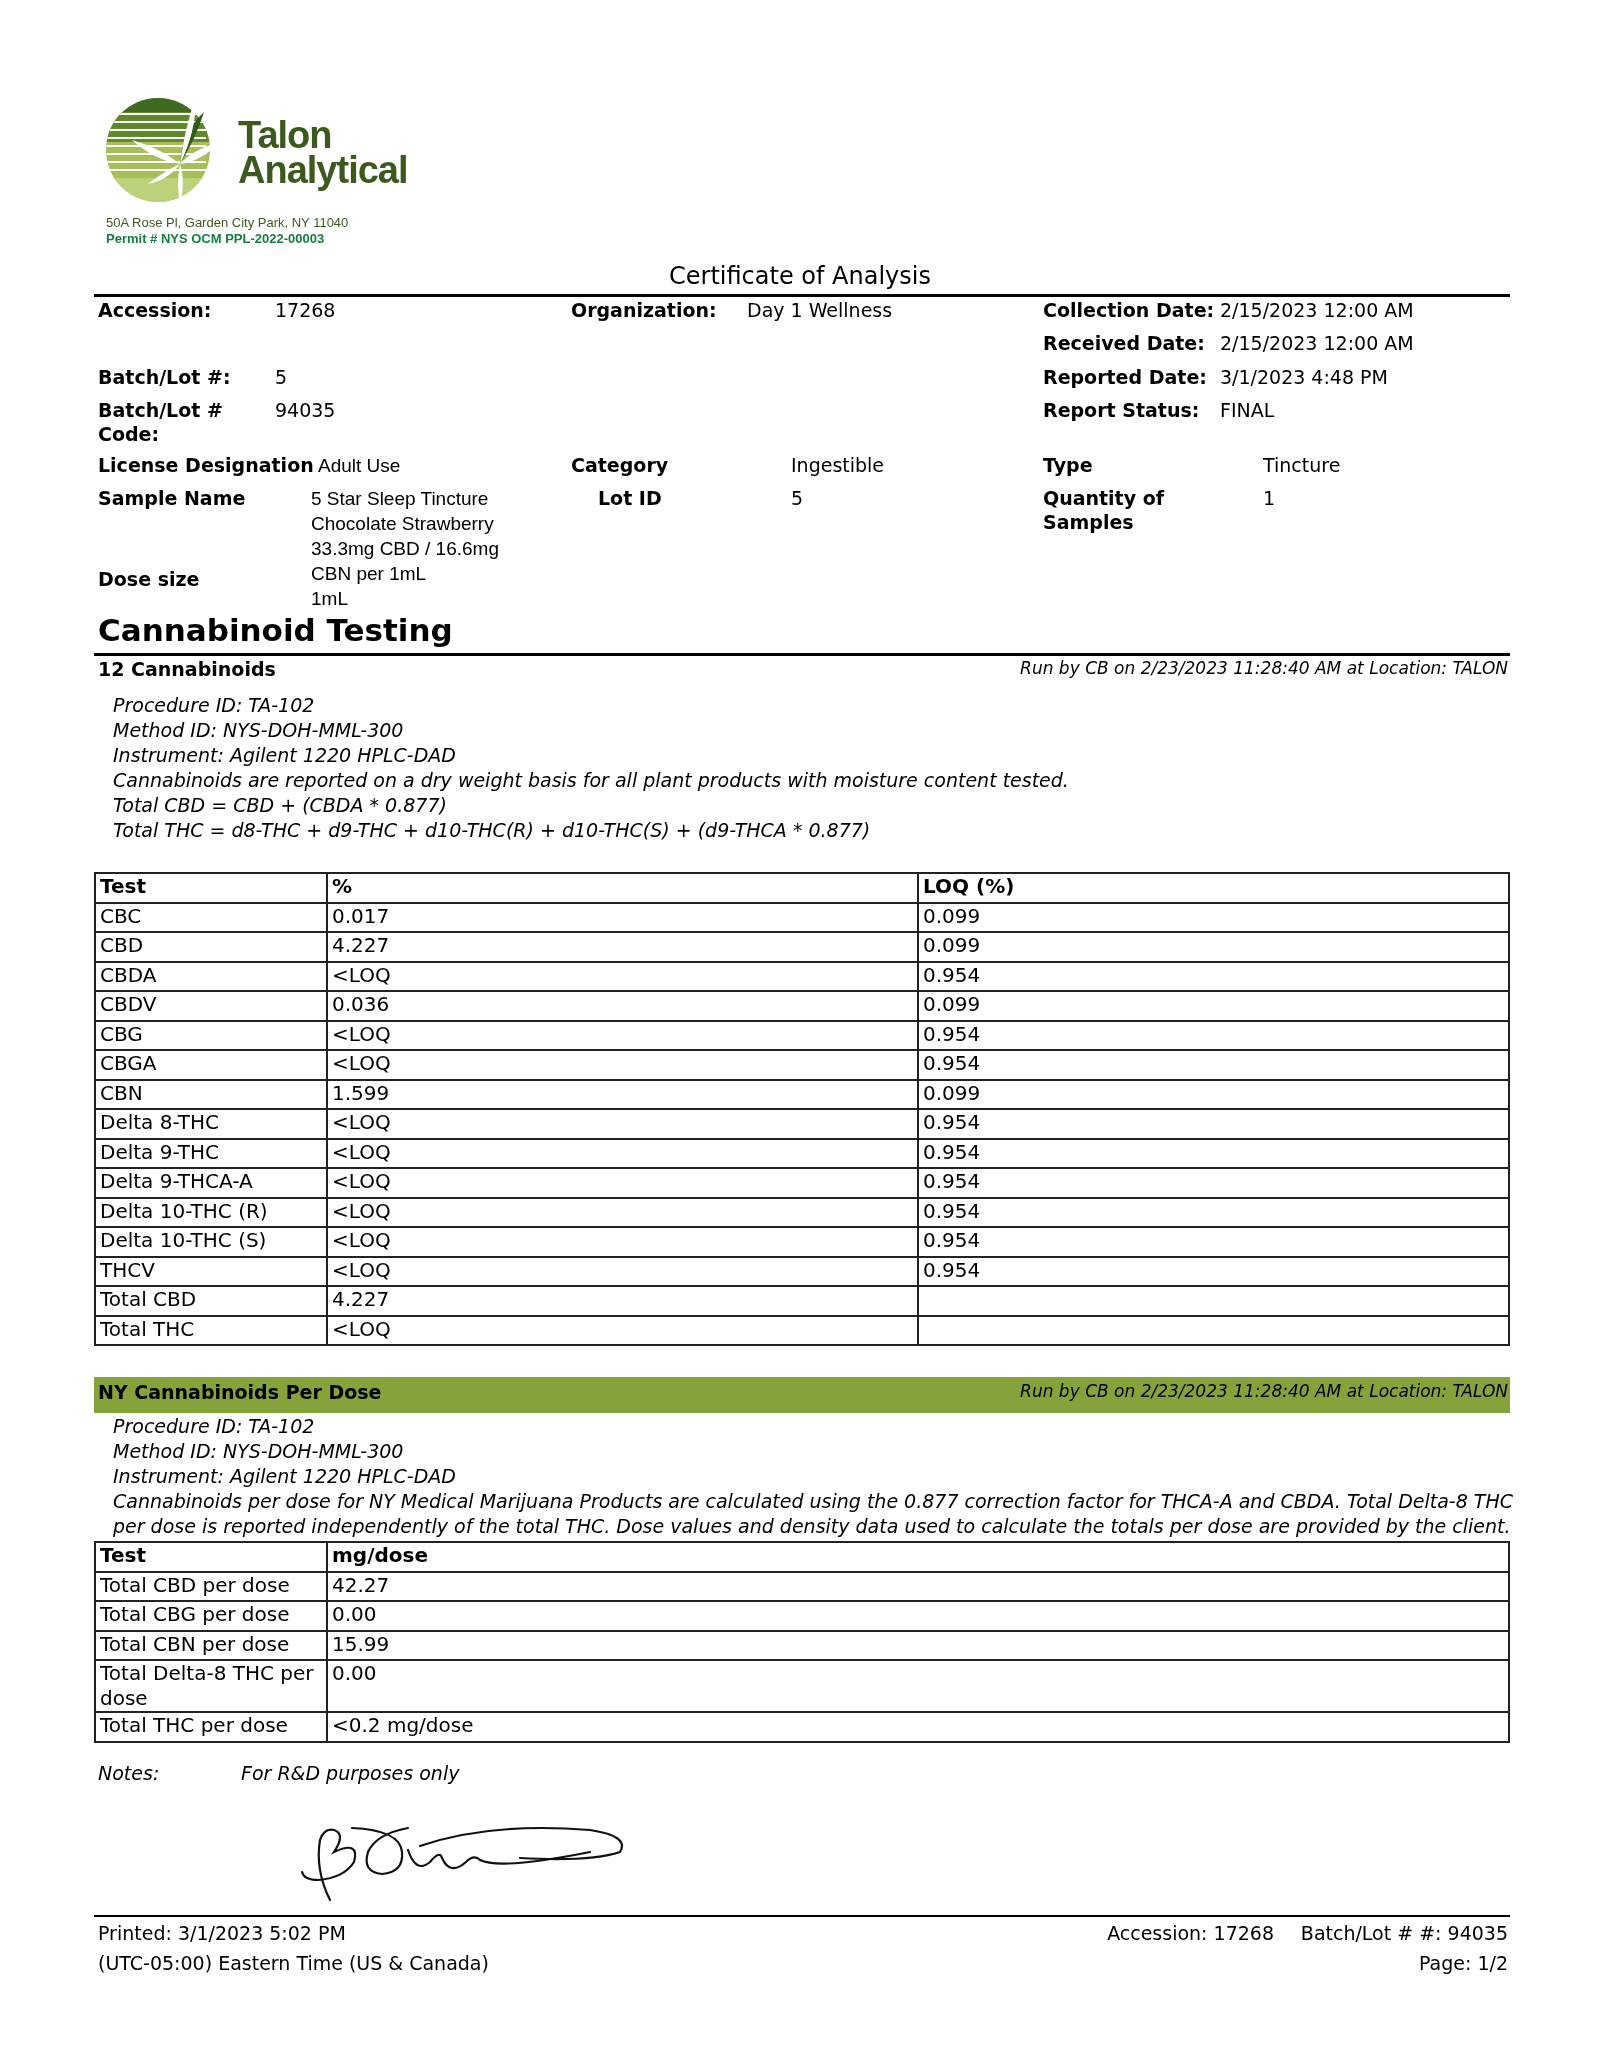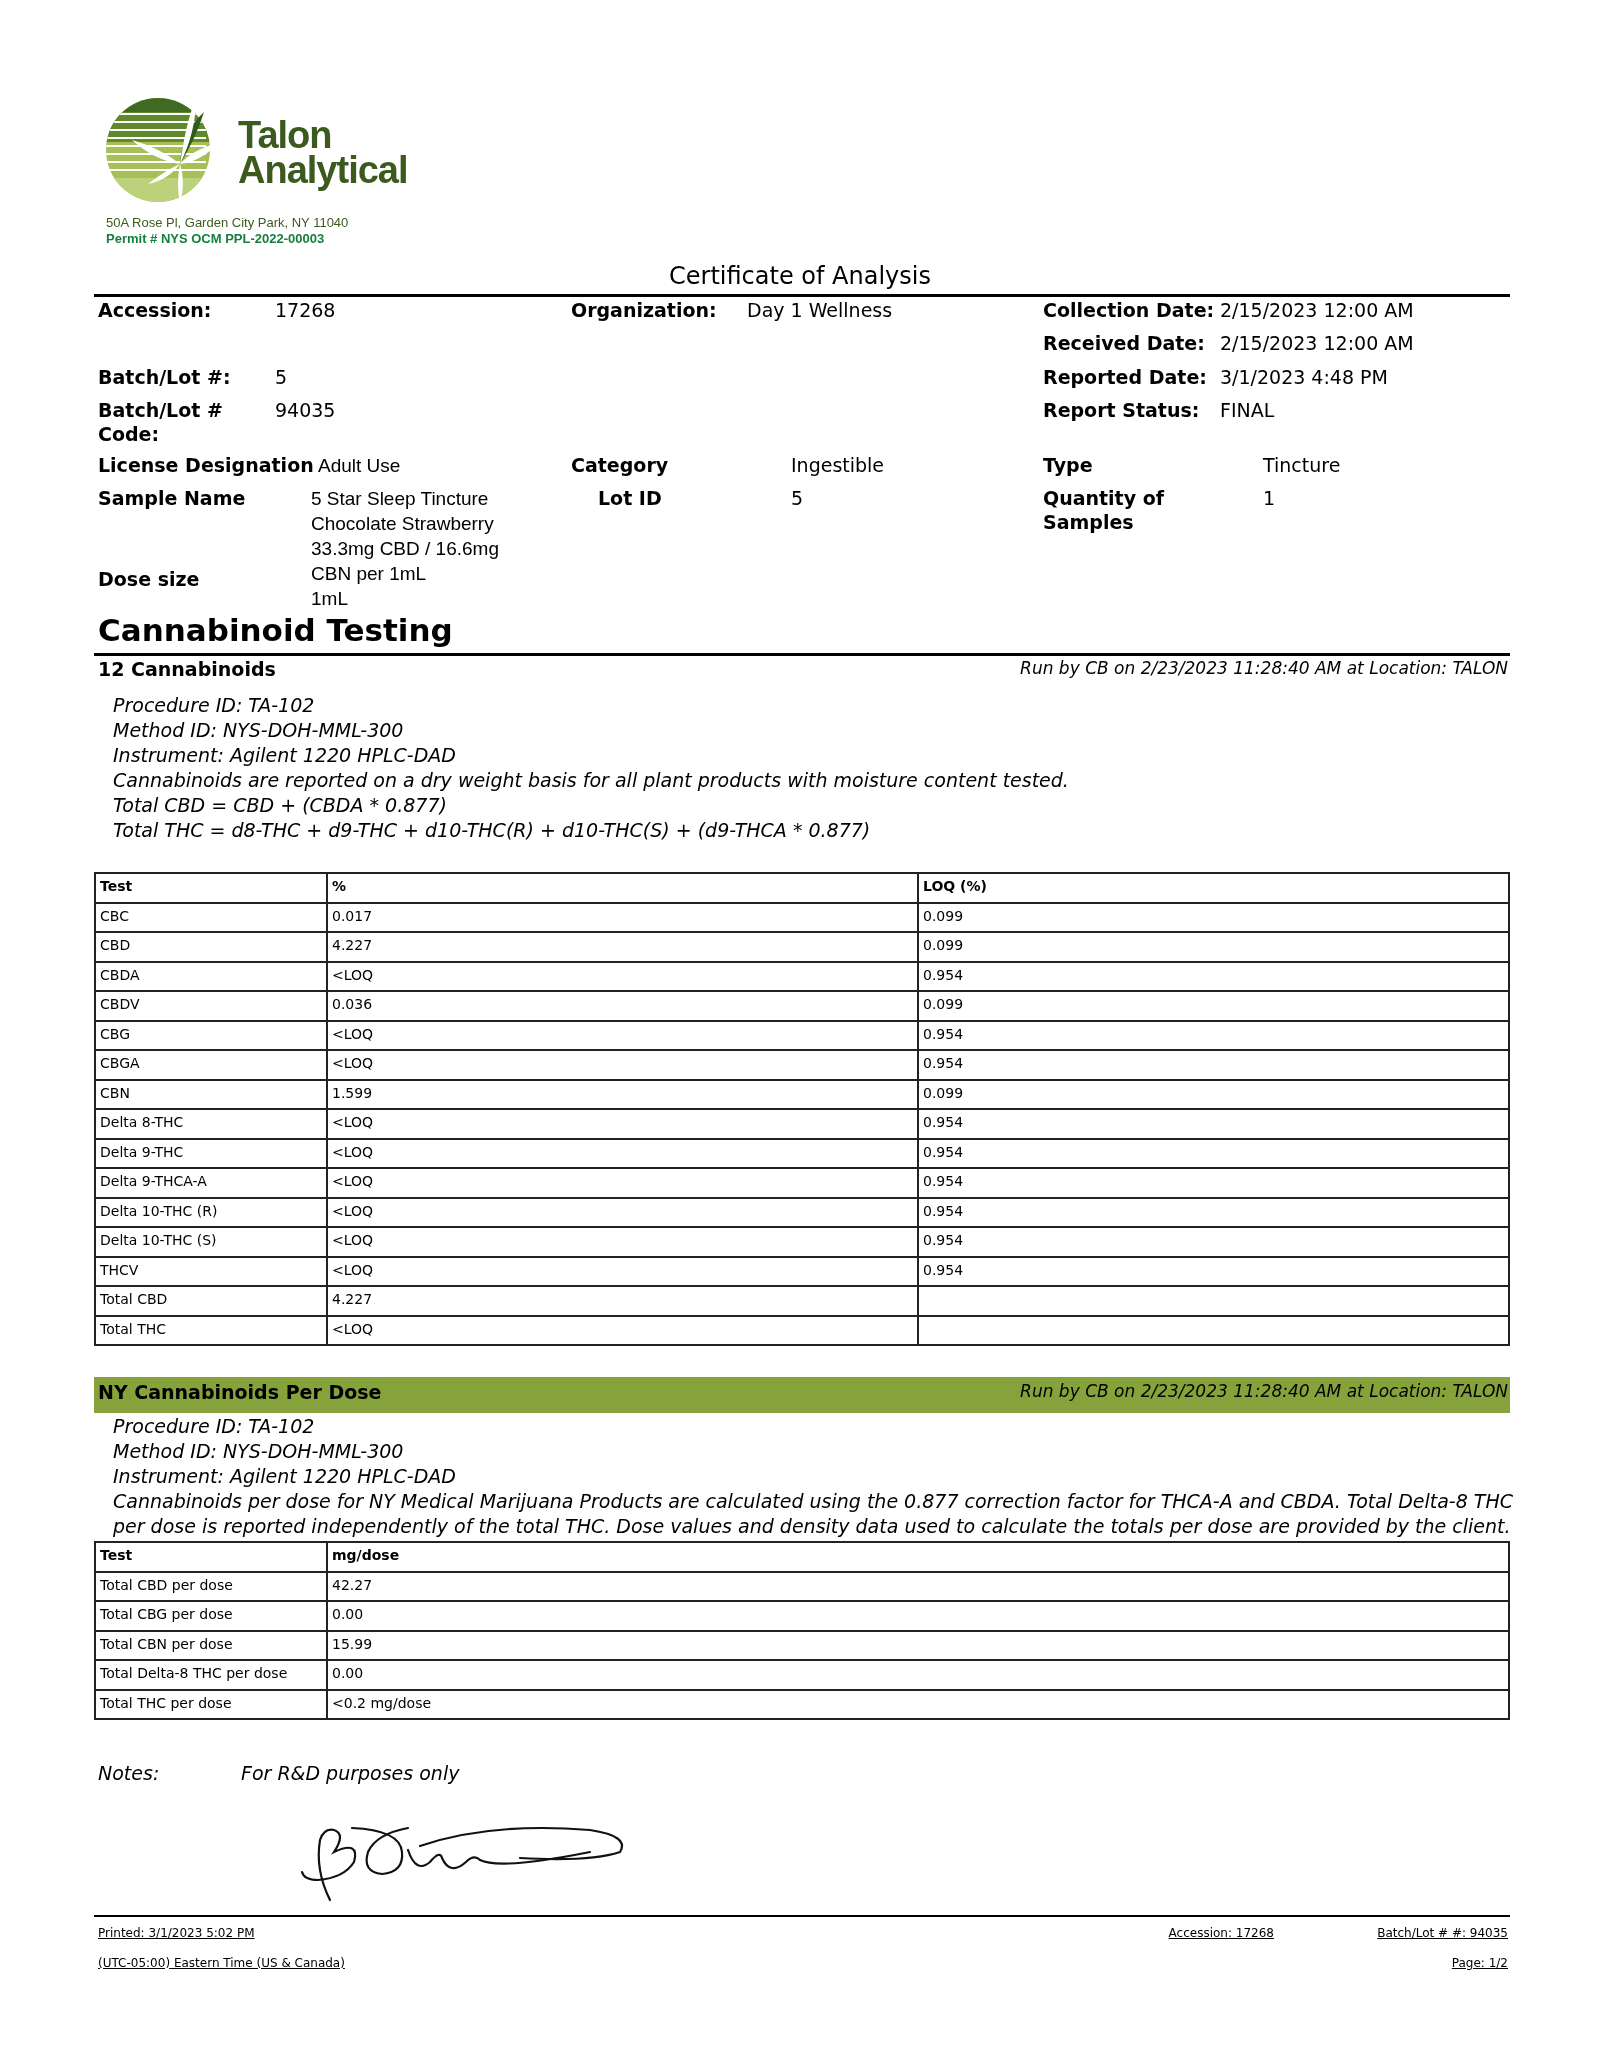--- a/index.html
+++ b/index.html
@@ -21,26 +21,26 @@
   .lbl { font-weight: bold; font-size: 19px; line-height: 24px; }
   .val { font-size: 19px; line-height: 24px; }
   .val.sans { font-family: "Liberation Sans", sans-serif; font-size: 19px; line-height: 25px; }
 
   .section-title { left: 98px; top: 612px; font-size: 31px; font-weight: bold; }
   .sub-title { font-size: 19px; font-weight: bold; }
   .runby { font-style: italic; font-size: 17px; }
 
   .notes-block { left: 113px; font-style: italic; font-size: 19px; line-height: 25px; }
 
-  table.results { position: absolute; border-collapse: collapse; font-size: 14px; }
+  table.results { position: absolute; border-collapse: collapse; font-size: 20px; }
   table.results td, table.results th { border: 2px solid #222; padding: 0 4px; height: 27.5px; line-height: 25px; text-align: left; vertical-align: top; }
   table.results th { font-weight: bold; }
 
   .green-bar { left: 94px; width: 1416px; height: 36px; background: #86a23a; }
-  .footer-text { font-size: 12px; line-height: 30px; text-decoration: underline; }
+  .footer-text { font-size: 19px; line-height: 30px; }
 </style>
 </head>
 <body>
 
 <div class="abs logo">
   <svg width="140" height="124" viewBox="0 0 140 124" style="position:absolute;left:0;top:0;">
     <defs>
       <clipPath id="circ">
           <circle cx="62" cy="58" r="52"></circle>
         </clipPath>

